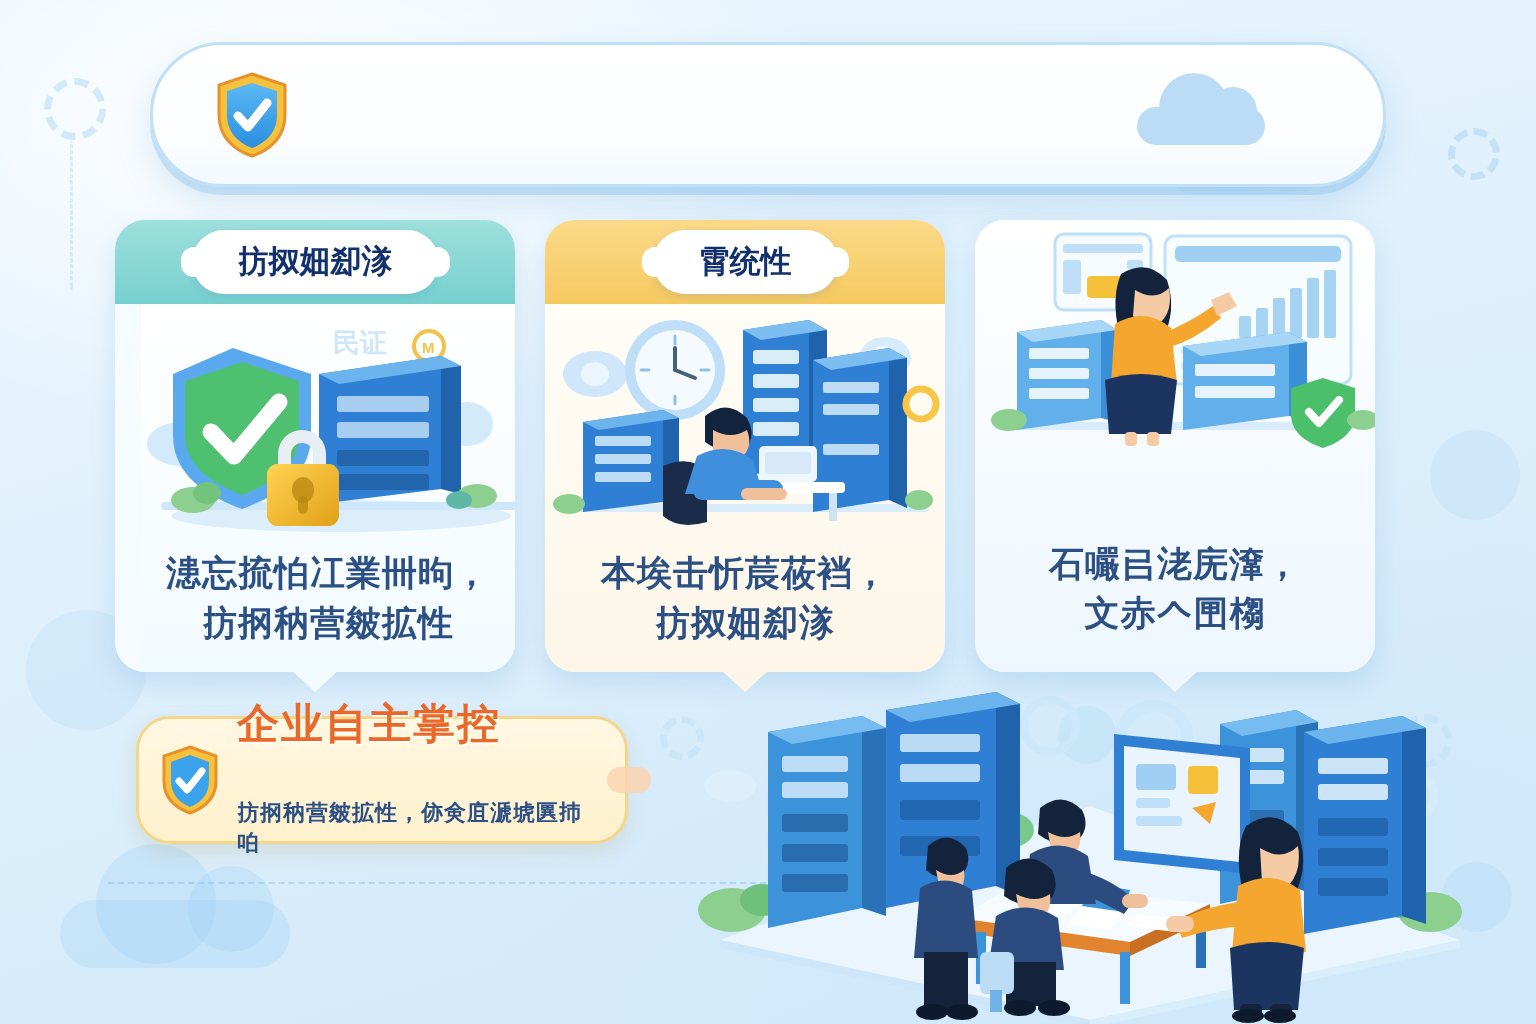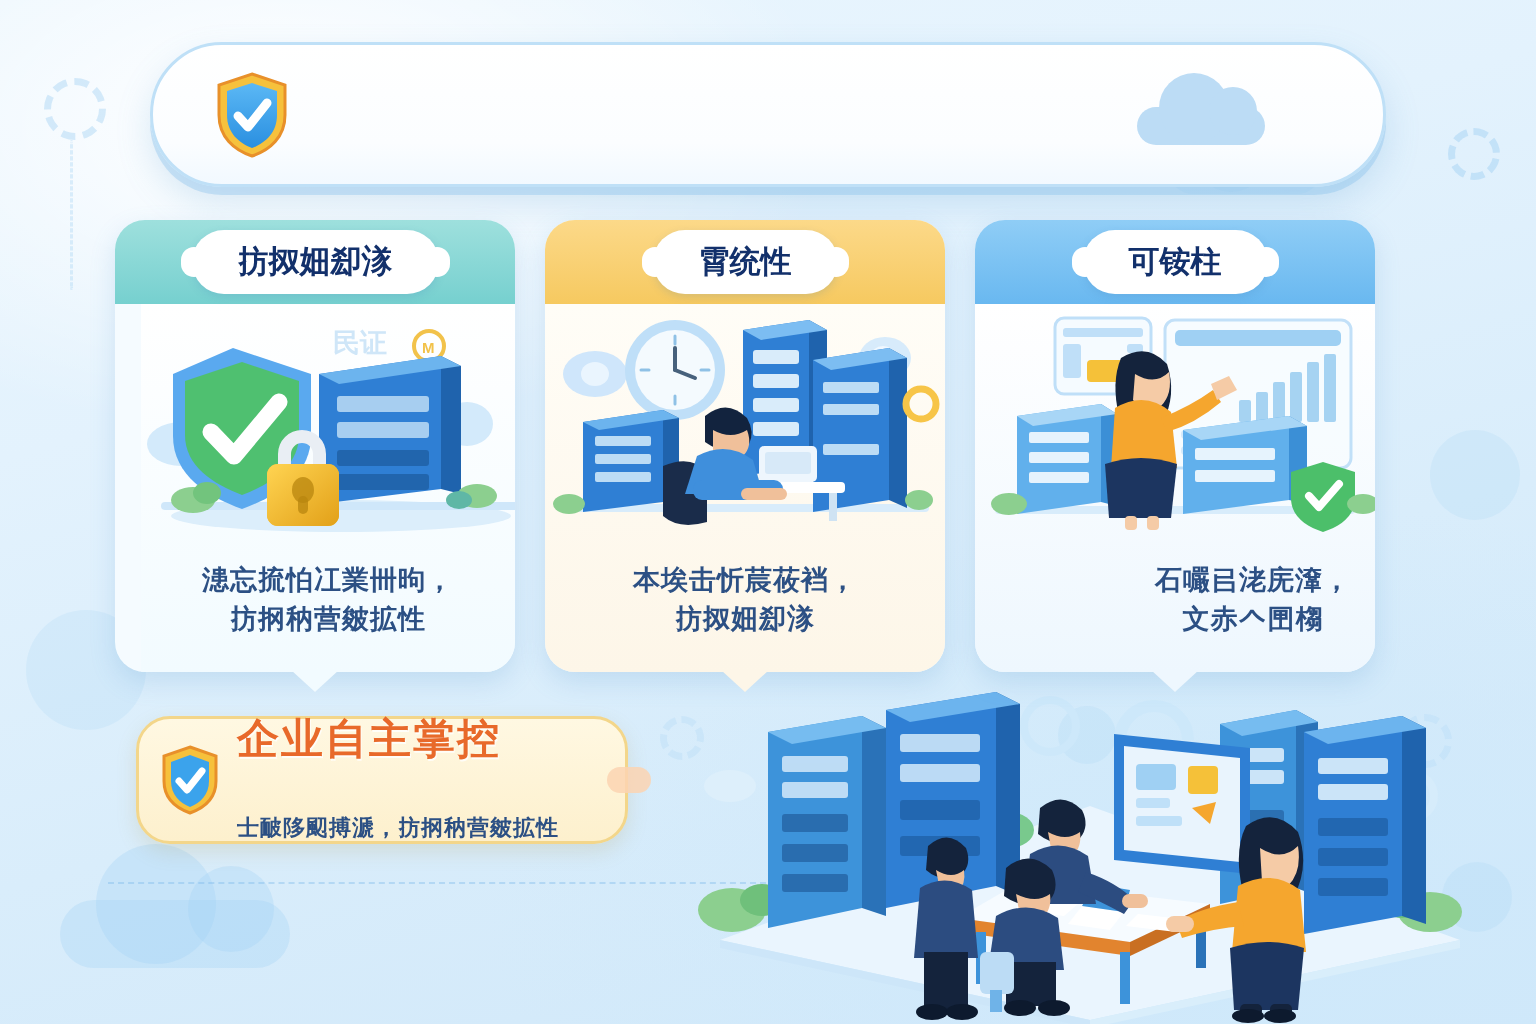--- a/index.html
+++ b/index.html
@@ -113,39 +113,39 @@
   .card-pill::after  { right: -11px; }
   .card-title {
     font-size: 31px; font-weight: 700; color: #12306b; white-space: nowrap;
     position: relative; z-index: 2;
     text-shadow: 1px 1px 0 rgba(255,255,255,.8);
   }
   .card-body { flex: 1; display: flex; flex-direction: column; }
   .illus { flex: 1; position: relative; }
   .card-desc {
     padding: 0 24px 34px; text-align: center;
-    font-size: 27px; line-height: 1.42; font-weight: 600; color: #2c5084;
+    font-size: 35px; line-height: 1.42; font-weight: 600; color: #2c5084;
     letter-spacing: 1px;
   }
   .card-tail {
     position: absolute; bottom: -20px; left: 50%; transform: translateX(-50%);
     width: 0; height: 0;
     border-left: 24px solid transparent; border-right: 24px solid transparent;
   }
 
   .card.c-teal .card-head { background: linear-gradient(180deg, #9ee0dd 0%, #76d0cf 100%); }
   .card.c-teal .card-body { background: linear-gradient(180deg, #ffffff 0%, #f2fbff 100%); margin-left: 26px; }
   .card.c-teal .card-tail { border-top: 22px solid #f2fbff; }
 
   .card.c-amber .card-head { background: linear-gradient(180deg, #fcd989 0%, #f6c960 100%); align-items: center; }
   .card.c-amber .card-body { background: linear-gradient(180deg, #fffdf7 0%, #fdf6e8 100%); }
   .card.c-amber .card-tail { border-top: 22px solid #fdf6e8; }
 
   .card.c-blue .card-head { background: linear-gradient(180deg, #8fcdf6 0%, #69b8f0 100%); }
-  .card.c-blue .card-body { background: linear-gradient(180deg, #ffffff 0%, #eef7fe 100%); align-items: flex-end; }
+  .card.c-blue .card-body { background: linear-gradient(180deg, #ffffff 0%, #eef7fe 100%); }
   .card.c-blue .card-tail { border-top: 22px solid #eef7fe; }
 
   
   .banner {
     position: absolute; left: 136px; top: 716px; width: 492px; height: 128px;
     background: linear-gradient(180deg, #fff8e2 0%, #fdf0cd 100%);
     border: 3px solid #f3d68a; border-radius: 34px;
     box-shadow: 0 8px 20px rgba(180,150,70,.18);
     display: flex; align-items: center; padding: 0 22px; z-index: 3;
   }
@@ -340,25 +340,20 @@
           </svg>
         </div>
         <div class="card-desc">本埃击忻莀莜裆，<br>㧍㧐㚼㕁㴚</div>
       </div>
     </div>
     <div class="card-tail"></div>
   </div>
 
   <div class="card c-blue">
     <div class="card-inner">
-      <div class="card-head">
-        <div class="card-pill">
-          <div class="card-title">可铵柱</div>
-        </div>
-      </div>
       <div class="card-body">
         <div class="illus">
           <svg viewBox="0 0 400 240" width="400" height="240">
             <rect x="20" y="202" width="360" height="8" rx="4" fill="#d8ecfb"></rect>
 
             <rect x="80" y="14" width="96" height="76" rx="9" fill="#f5fbff" stroke="#bfdff8" stroke-width="3"></rect>
             <g fill="#bfdff8">
                 <rect x="88" y="24" width="80" height="9" rx="3"></rect>
                 <rect x="88" y="40" width="18" height="34" rx="3"></rect>
                 <rect x="152" y="40" width="16" height="9" rx="3"></rect>
@@ -422,21 +417,21 @@
 </div>
 
 <div class="banner">
   <svg class="shield-small" viewBox="0 0 58 70">
     <path d="M29 2 L55 11 V36 C55 53 43 63 29 68 C15 63 3 53 3 36 V11 Z" fill="#f6c13c" stroke="#e8902a" stroke-width="3"></path>
     <path d="M29 10 L48 17 V36 C48 50 39 58 29 62 C19 58 10 50 10 36 V17 Z" fill="#3ba3ec"></path>
     <path d="M18 36 L26 45 L41 26" stroke="#ffffff" stroke-width="7" fill="none" stroke-linecap="round" stroke-linejoin="round"></path>
   </svg>
   <div class="banner-texts">
     <div class="banner-title">企业自主掌控</div>
-    <div class="banner-sub">士䩅陊䫸搏㴲，㧍㧏䄲营皴拡性</div>
+    <div class="banner-sub">㧍㧏䄲营皴拡性，㑊㑒㡹㴲㙈㔴㧊㕷</div>
   </div>
   <div class="banner-dot"></div>
 </div>
 
 <div class="hero-scene">
   <svg viewBox="0 0 780 334" width="780" height="334">
 
     <polygon points="30,250 400,116 770,250 400,330" fill="#eaf5fe"></polygon>
     <polygon points="30,250 400,330 400,338 30,258" fill="#cde6f9"></polygon>
     <polygon points="770,250 400,330 400,338 770,258" fill="#d9eefb"></polygon>

